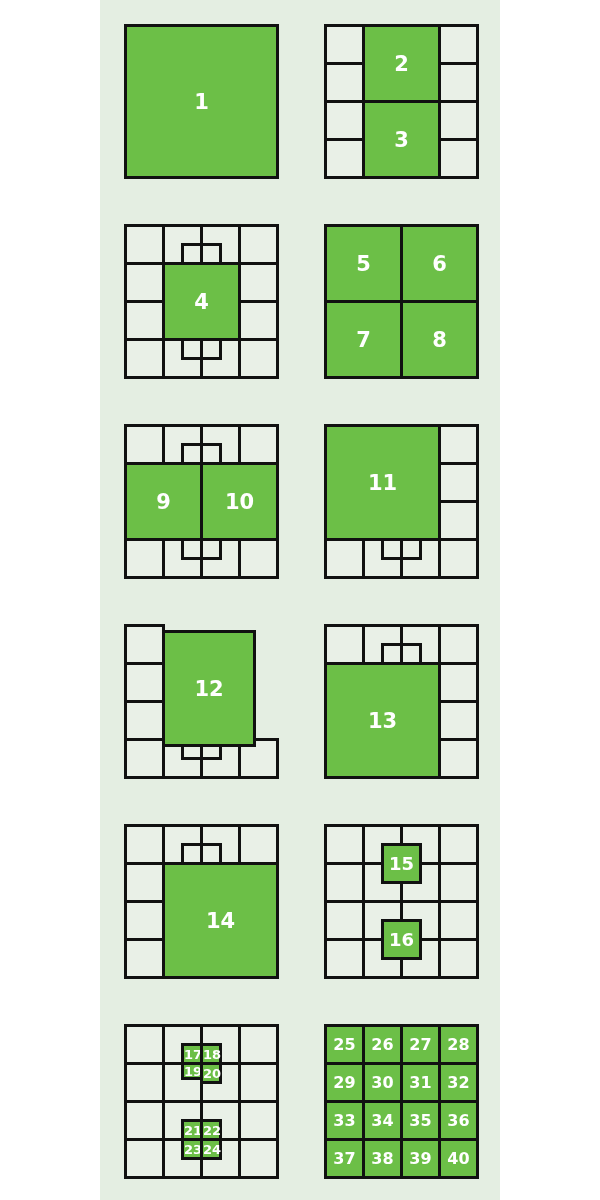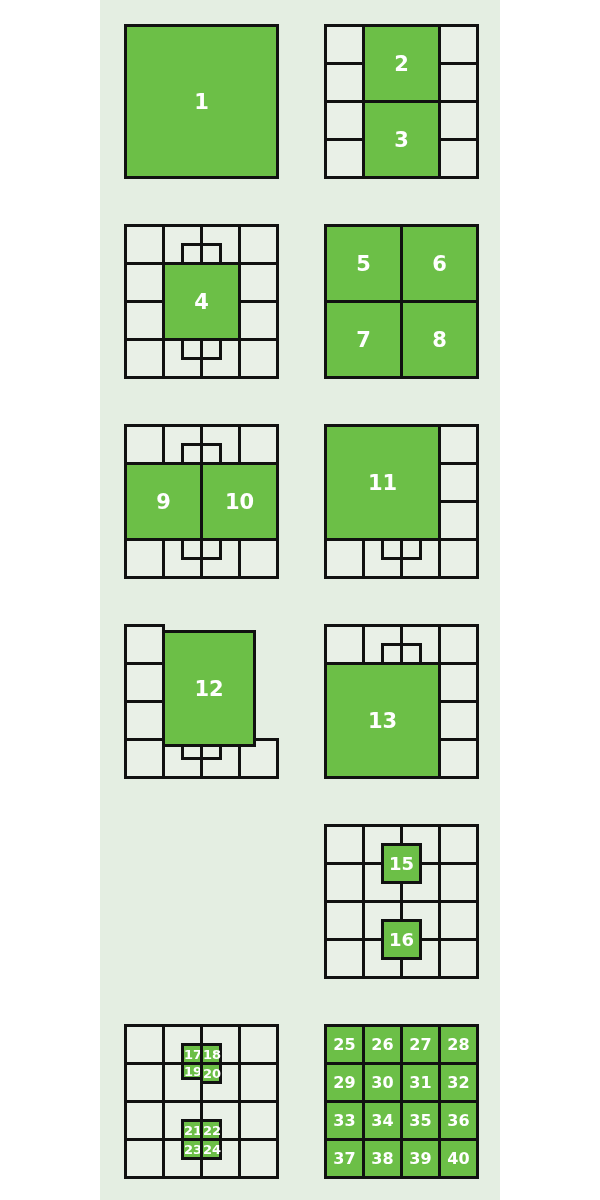--- a/index.html
+++ b/index.html
@@ -170,20 +170,34 @@
       <div class="cell" style="left: 114px; top: 0px; width: 41px; height: 41px;"></div>
       <div class="cell" style="left: 114px; top: 38px; width: 41px; height: 41px;"></div>
       <div class="cell" style="left: 114px; top: 76px; width: 41px; height: 41px;"></div>
       <div class="cell" style="left: 114px; top: 114px; width: 41px; height: 41px;"></div>
       <div class="cell" style="left: 57px; top: 19px; width: 22px; height: 22px;"></div>
       <div class="cell" style="left: 76px; top: 19px; width: 22px; height: 22px;"></div>
       <div class="cell green" style="left: 0px; top: 38px; width: 117px; height: 117px;">
         <span class="lbl s1">13</span>
       </div>
     </div>
+    <div class="panel" style="left: 24px; top: 824px;">
+      <div class="cell" style="left: 0px; top: 0px; width: 41px; height: 41px;"></div>
+      <div class="cell" style="left: 38px; top: 0px; width: 41px; height: 41px;"></div>
+      <div class="cell" style="left: 76px; top: 0px; width: 41px; height: 41px;"></div>
+      <div class="cell" style="left: 114px; top: 0px; width: 41px; height: 41px;"></div>
+      <div class="cell" style="left: 0px; top: 38px; width: 41px; height: 41px;"></div>
+      <div class="cell" style="left: 0px; top: 76px; width: 41px; height: 41px;"></div>
+      <div class="cell" style="left: 0px; top: 114px; width: 41px; height: 41px;"></div>
+      <div class="cell" style="left: 57px; top: 19px; width: 22px; height: 22px;"></div>
+      <div class="cell" style="left: 76px; top: 19px; width: 22px; height: 22px;"></div>
+      <div class="cell green" style="left: 38px; top: 38px; width: 117px; height: 117px;">
+        <span class="lbl s1">14</span>
+      </div>
+    </div>
     <div class="panel" style="left: 224px; top: 824px;">
       <div class="cell" style="left: 0px; top: 0px; width: 41px; height: 41px;"></div>
       <div class="cell" style="left: 38px; top: 0px; width: 41px; height: 41px;"></div>
       <div class="cell" style="left: 76px; top: 0px; width: 41px; height: 41px;"></div>
       <div class="cell" style="left: 114px; top: 0px; width: 41px; height: 41px;"></div>
       <div class="cell" style="left: 0px; top: 38px; width: 41px; height: 41px;"></div>
       <div class="cell" style="left: 38px; top: 38px; width: 41px; height: 41px;"></div>
       <div class="cell" style="left: 76px; top: 38px; width: 41px; height: 41px;"></div>
       <div class="cell" style="left: 114px; top: 38px; width: 41px; height: 41px;"></div>
       <div class="cell" style="left: 0px; top: 76px; width: 41px; height: 41px;"></div>

